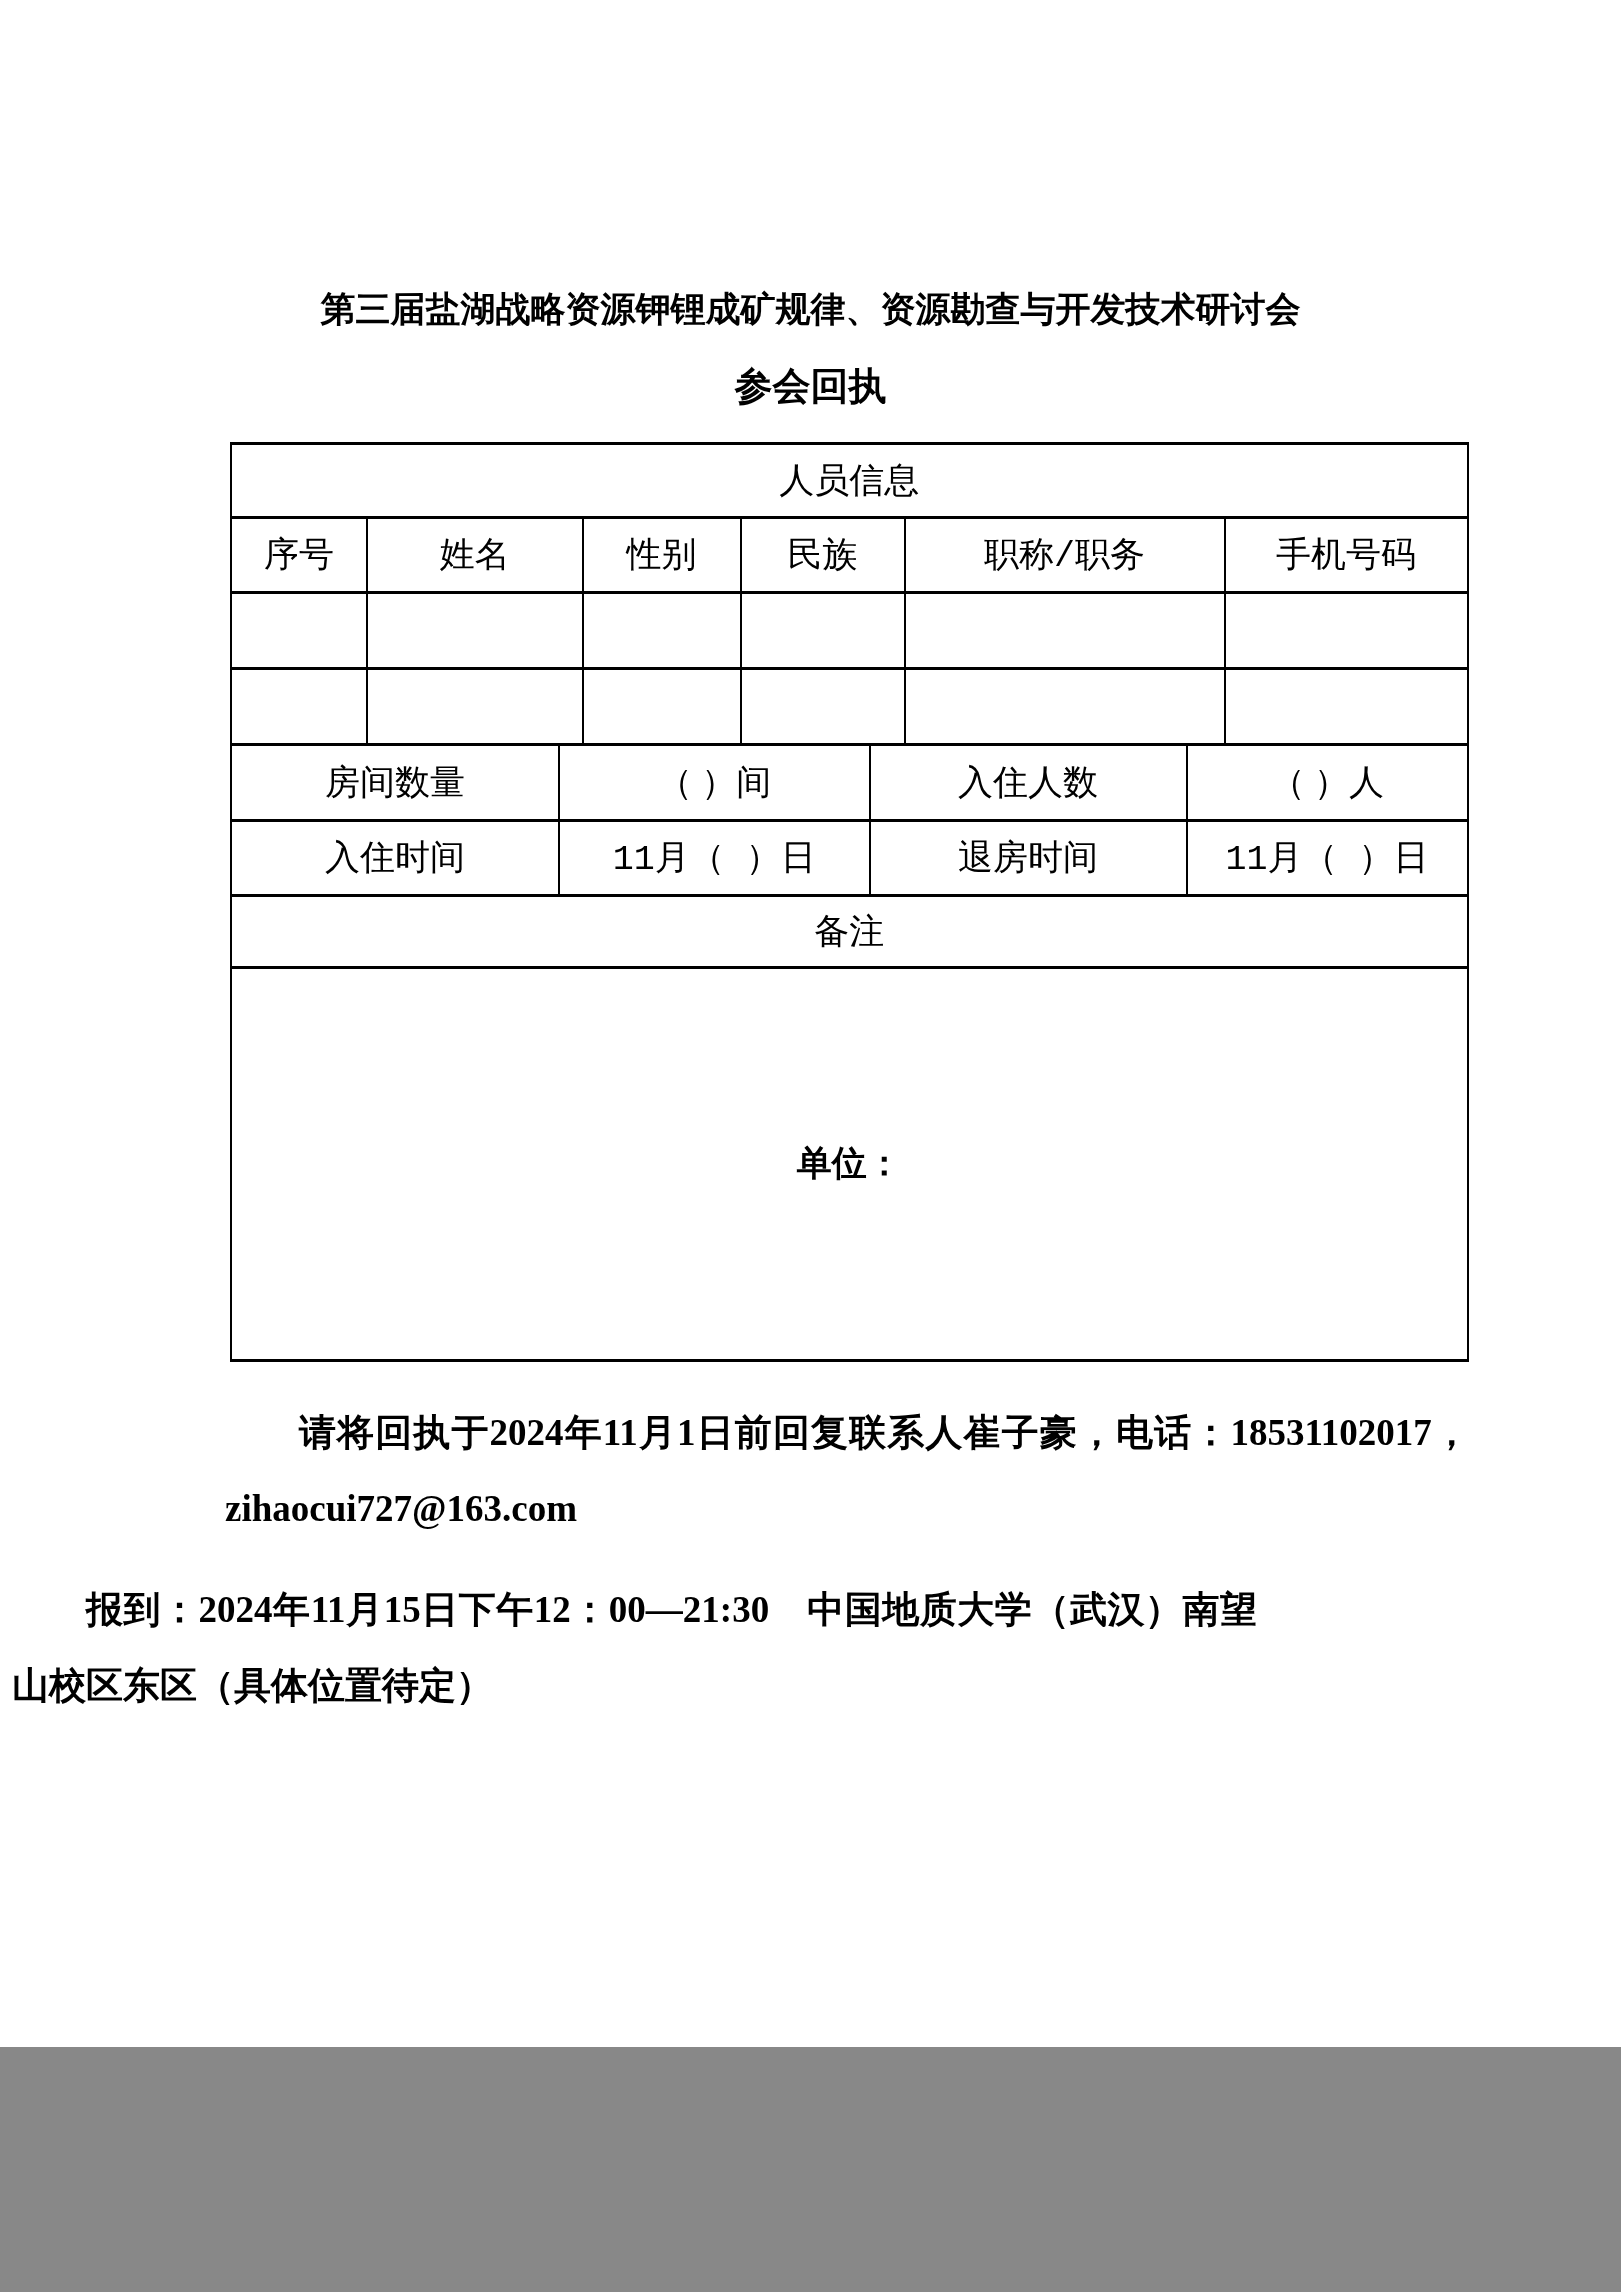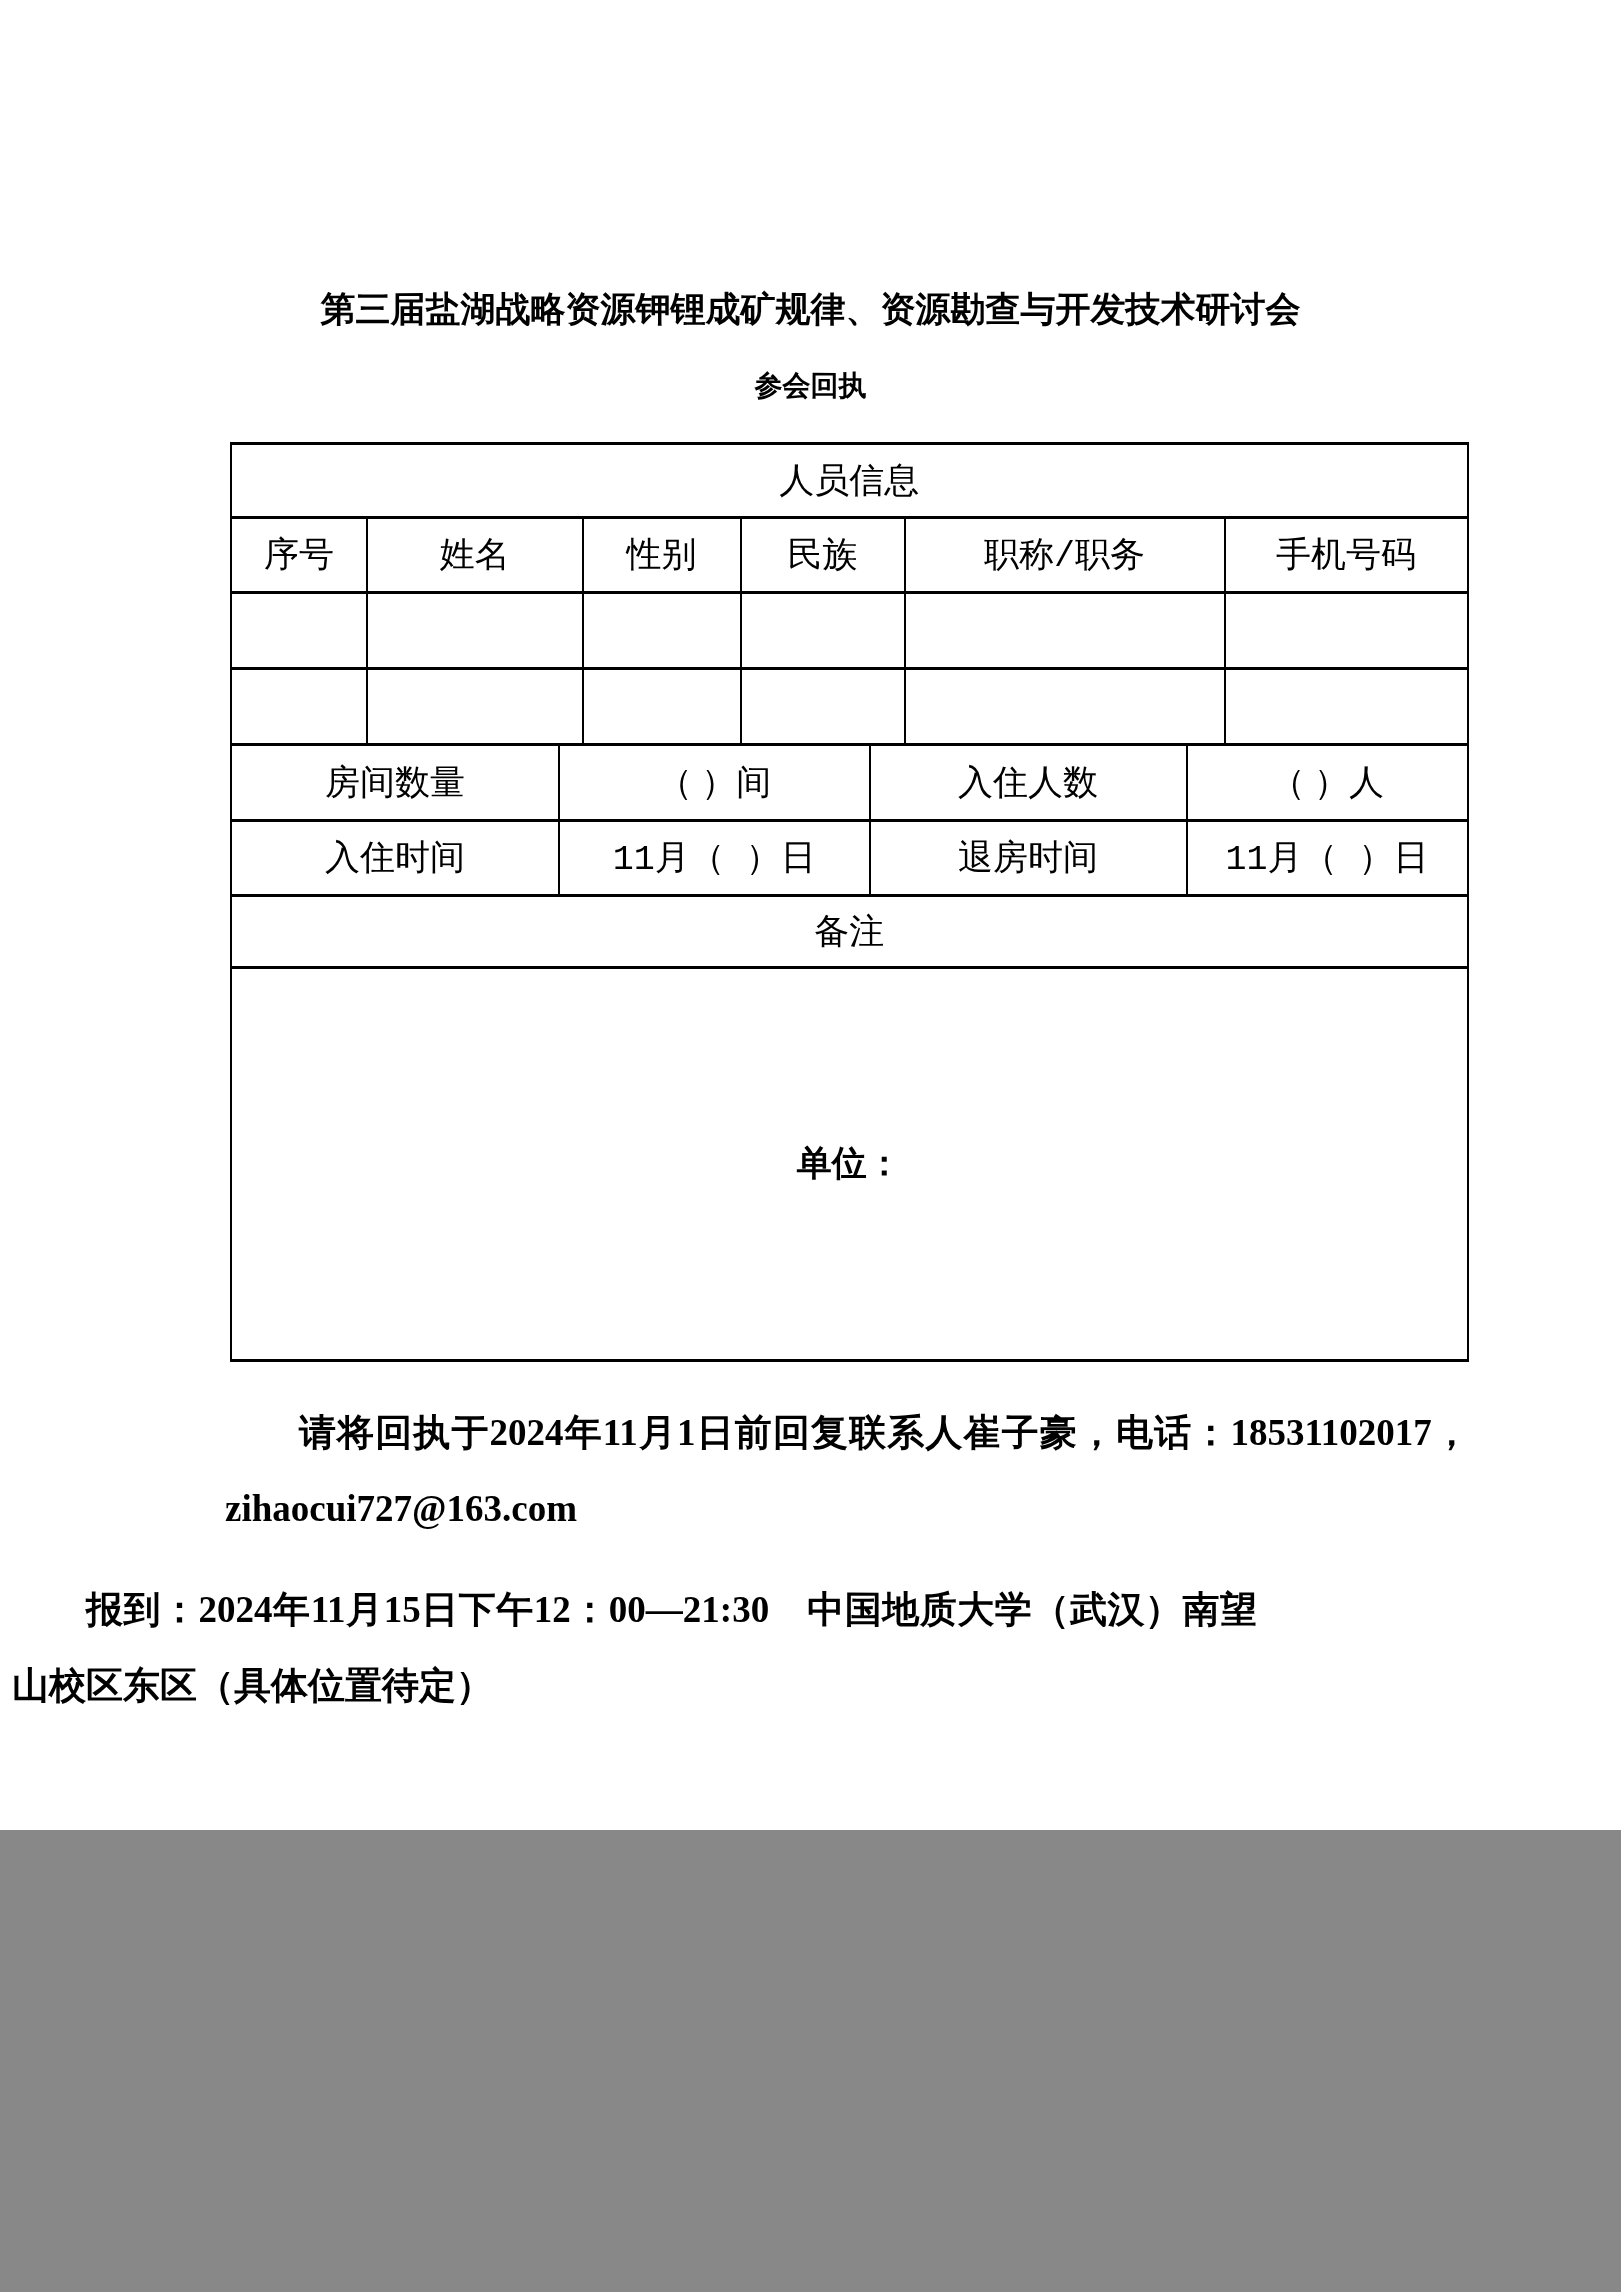--- a/index.html
+++ b/index.html
@@ -1,32 +1,32 @@
 <!DOCTYPE html>
 <html><head>
 <meta charset="utf-8">
 <style>
   html,body { margin:0; padding:0; background:#888; }
   .page {
     position:relative;
-    width:1621px; height:1830px;
+    width:1621px; height:2047px;
     margin:0 auto;
     background:#ffffff;
     color:#000000;
     font-family:"Liberation Serif","DejaVu Serif",serif;
     overflow:hidden;
   }
   .heading {
     padding-top:272px;
     text-align:center;
     font-weight:bold;
     font-size:35px;
     line-height:76px;
   }
-  .heading .subtitle { font-size:28px; }
+  .heading .subtitle { font-size:38px; }
 
   table.form {
     margin-left:230px;
     margin-top:17.6px;
     width:1238px;
     border-collapse:collapse;
     table-layout:fixed;
     font-size:35px;
     border:2.9px solid #000;
   }

